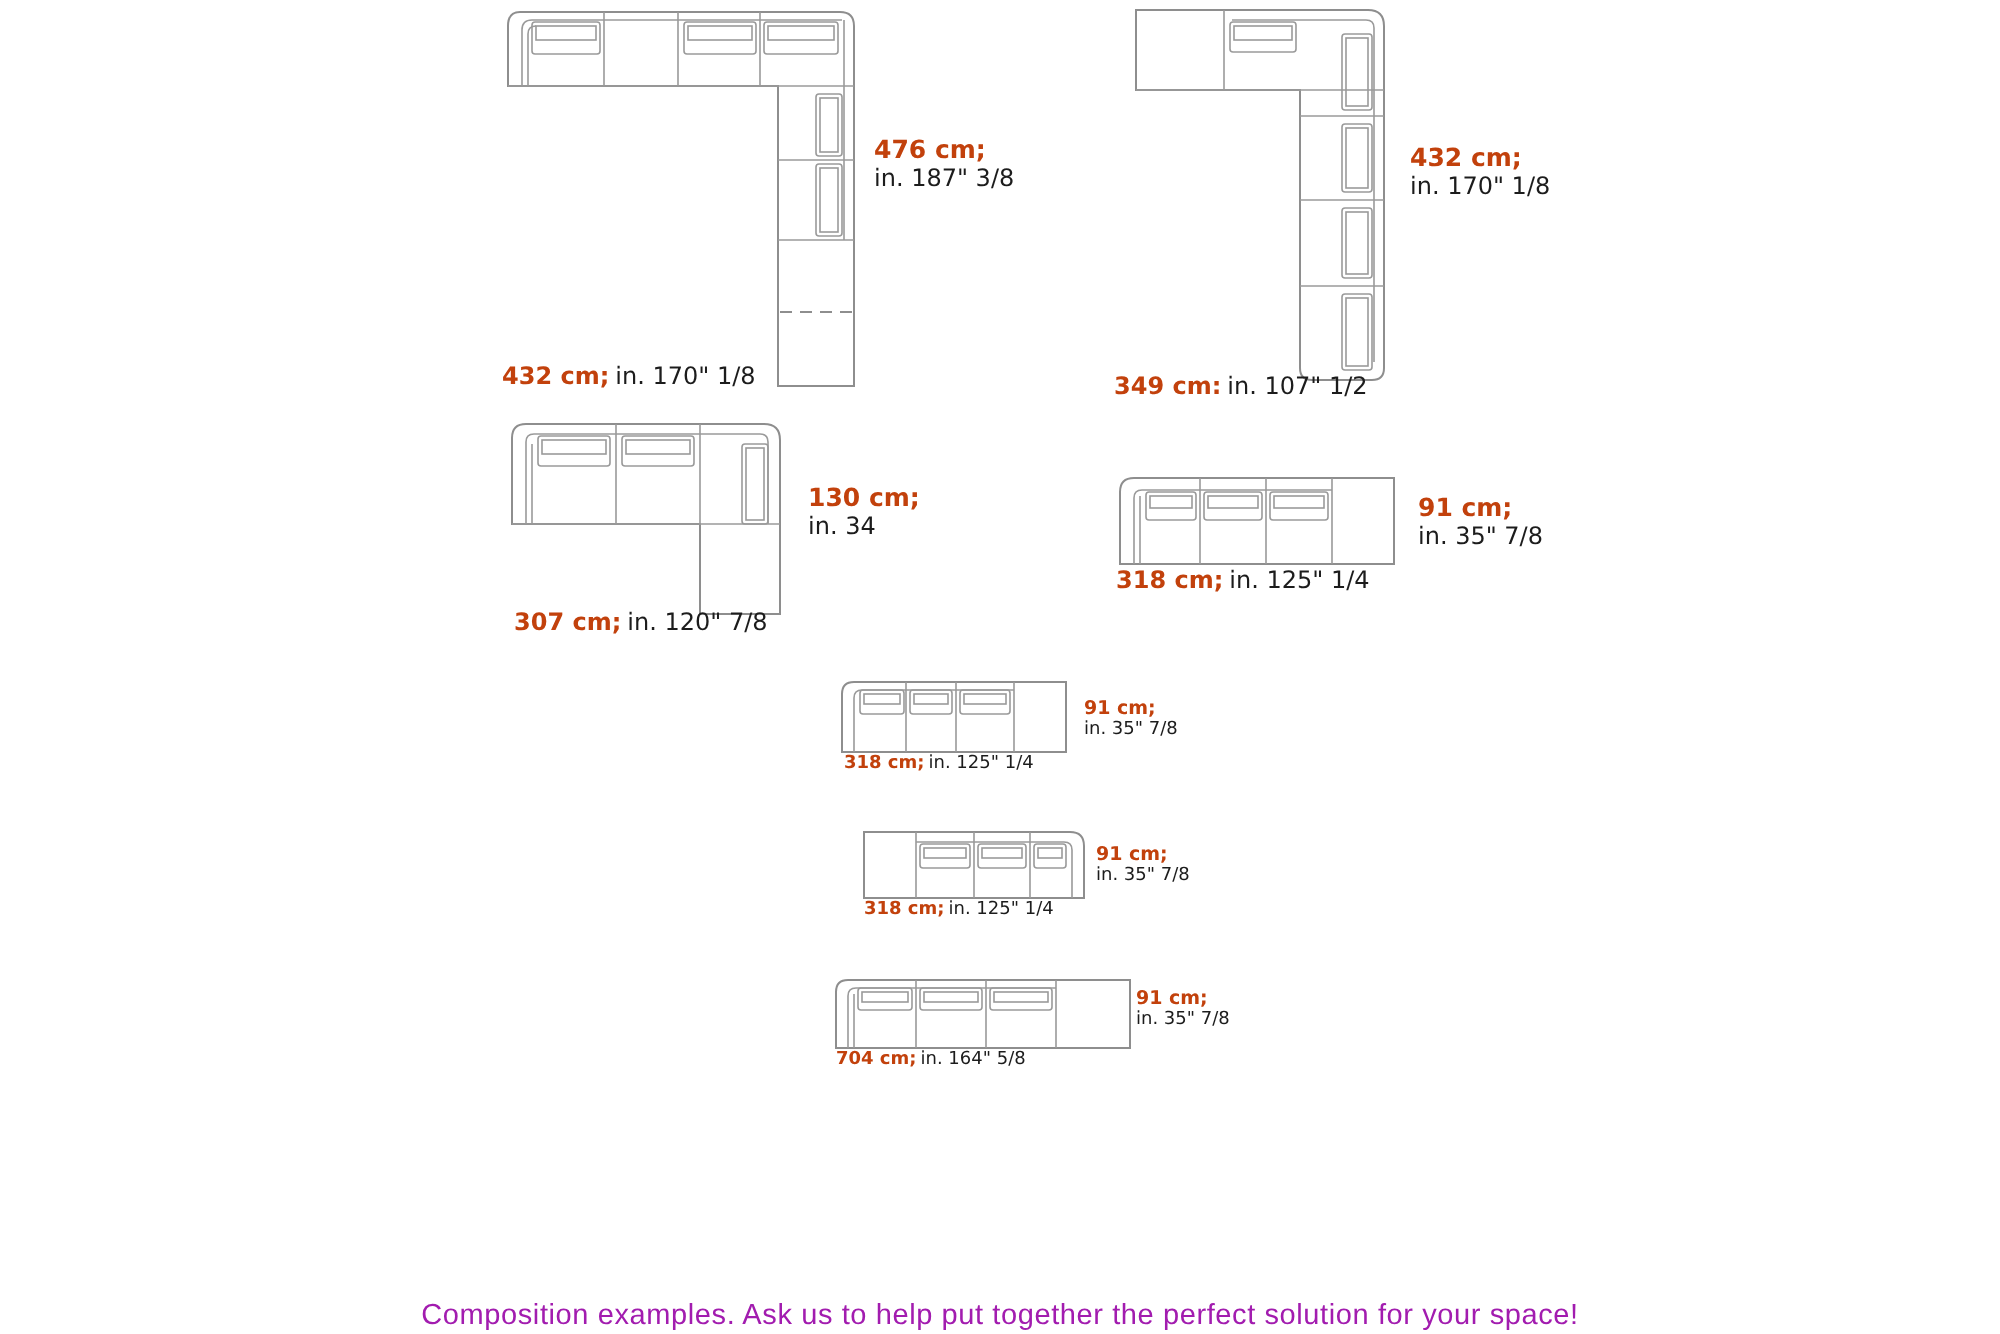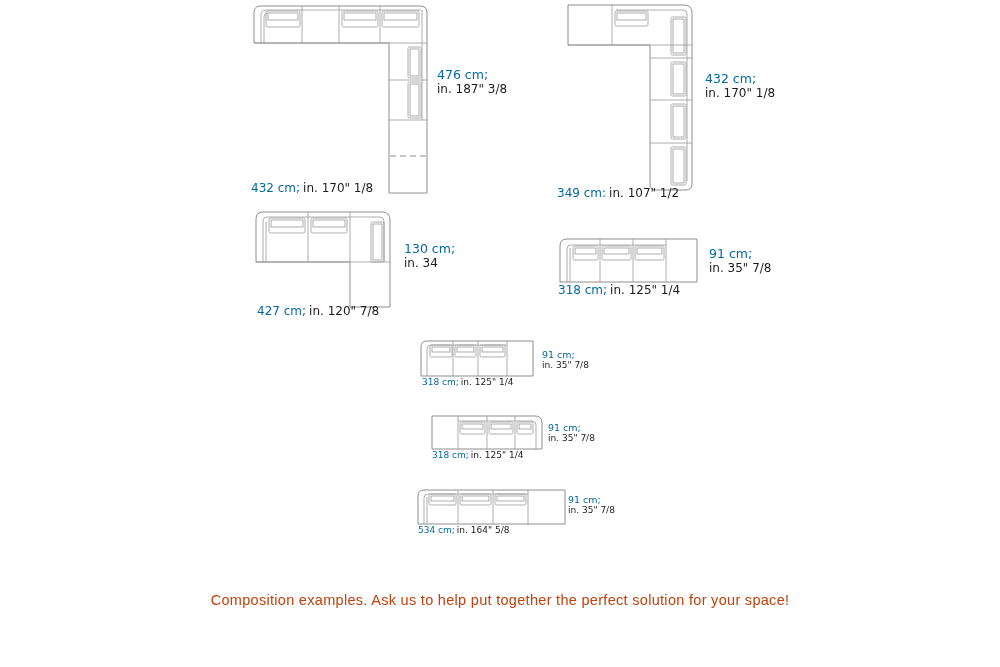--- a/index.html
+++ b/index.html
@@ -5,34 +5,34 @@
   html,body{margin:0;padding:0;background:#ffffff;}
   body{width:1000px;height:667px;position:relative;overflow:hidden;
        font-family:"DejaVu Sans","Liberation Sans",sans-serif;color:#1a1a1a;}
   .sheet{position:absolute;inset:0;background:#fff;}
   .drawing{position:absolute;}
   .drawing svg{display:block;overflow:visible;}
   .sofa-line{fill:none;stroke:#8e8e8e;stroke-width:1;}
   .sofa-line-thin{fill:none;stroke:#9a9a9a;stroke-width:0.8;}
   .sofa-dashed{fill:none;stroke:#8e8e8e;stroke-width:1;stroke-dasharray:6 4;}
   .lbl{position:absolute;white-space:nowrap;}
-  .lbl .cm{font-weight:normal;color:#0369a1;}
+  .lbl .cm{font-weight:bold;color:#c2410c;}
   .lbl .in{font-weight:normal;color:#1c1c1c;}
   .side{line-height:15px;font-size:12px;}
   .side .cm{font-size:12.5px;display:block;}
   .side .in{display:block;}
   .bottom{font-size:12px;}
   .bottom .in{margin-left:3px;}
   .sm.side{line-height:11px;font-size:9px;}
   .sm.side .cm{font-size:9.5px;}
   .sm.bottom{font-size:9px;}
   .sm.bottom .in{margin-left:2px;}
-  .caption{position:absolute;left:0;top:592px;width:100%;text-align:center;
+  .caption{position:absolute;left:0;top:650px;width:100%;text-align:center;
            font-family:"Liberation Sans",sans-serif;font-size:14.5px;
-           letter-spacing:0.3px;color:#c2410c;}
+           letter-spacing:0.3px;color:#a21caf;}
 </style>
 </head>
 <body>
 
 <div class="sheet">
 
   <div class="drawing" style="left:252px;top:5px;width:176px;height:190px">
     <svg width="176" height="190" viewBox="0 0 176 190">
       <path class="sofa-line" d="M8,1 L168,1 Q175,1 175,8 L175,188 L137,188 L137,38 L2,38 L2,8 Q2,1 8,1 Z"></path>
       <path class="sofa-line-thin" d="M2,38 H175"></path>
@@ -102,21 +102,21 @@
       <rect class="sofa-line-thin" x="59" y="11" width="32" height="7"></rect>
       <rect class="sofa-line-thin" x="117" y="13" width="13" height="40" rx="1.5"></rect>
       <rect class="sofa-line-thin" x="119" y="15" width="9" height="36"></rect>
     </svg>
   </div>
   <div class="lbl side" style="left:404px;top:241px">
     <span class="cm">130 cm;</span>
     <span class="in">in. 34</span>
   </div>
   <div class="lbl bottom" style="left:257px;top:304px">
-    <span class="cm">427 cm;</span><span class="in">in. 120" 7/8</span>
+    <span class="cm">307 cm;</span><span class="in">in. 120" 7/8</span>
   </div>
 
   <div class="drawing" style="left:558px;top:237px;width:142px;height:48px">
     <svg width="142" height="48" viewBox="0 0 142 48">
       <path class="sofa-line" d="M9,2 L139,2 L139,45 L2,45 L2,9 Q2,2 9,2 Z"></path>
       <path class="sofa-line-thin" d="M9,45 V12 Q9,8 13,8 L108,8"></path>
       <path class="sofa-line-thin" d="M12,45 V11"></path>
       <path class="sofa-line-thin" d="M42,2 V45 M75,2 V45 M108,2 V45"></path>
       <rect class="sofa-line-thin" x="15" y="9" width="25" height="14" rx="1.5"></rect>
       <rect class="sofa-line-thin" x="17" y="11" width="21" height="6"></rect>
@@ -188,18 +188,18 @@
       <rect class="sofa-line-thin" x="46" y="8" width="27" height="5"></rect>
       <rect class="sofa-line-thin" x="79" y="6" width="31" height="11" rx="1.5"></rect>
       <rect class="sofa-line-thin" x="81" y="8" width="27" height="5"></rect>
     </svg>
   </div>
   <div class="lbl side sm" style="left:568px;top:494px">
     <span class="cm">91 cm;</span>
     <span class="in">in. 35" 7/8</span>
   </div>
   <div class="lbl bottom sm" style="left:418px;top:525px">
-    <span class="cm">534 cm;</span><span class="in">in. 164" 5/8</span>
+    <span class="cm">704 cm;</span><span class="in">in. 164" 5/8</span>
   </div>
 
   <div class="caption">Composition examples. Ask us to help put together the perfect solution for your space!</div>
 
 </div>
 
 </body></html>

